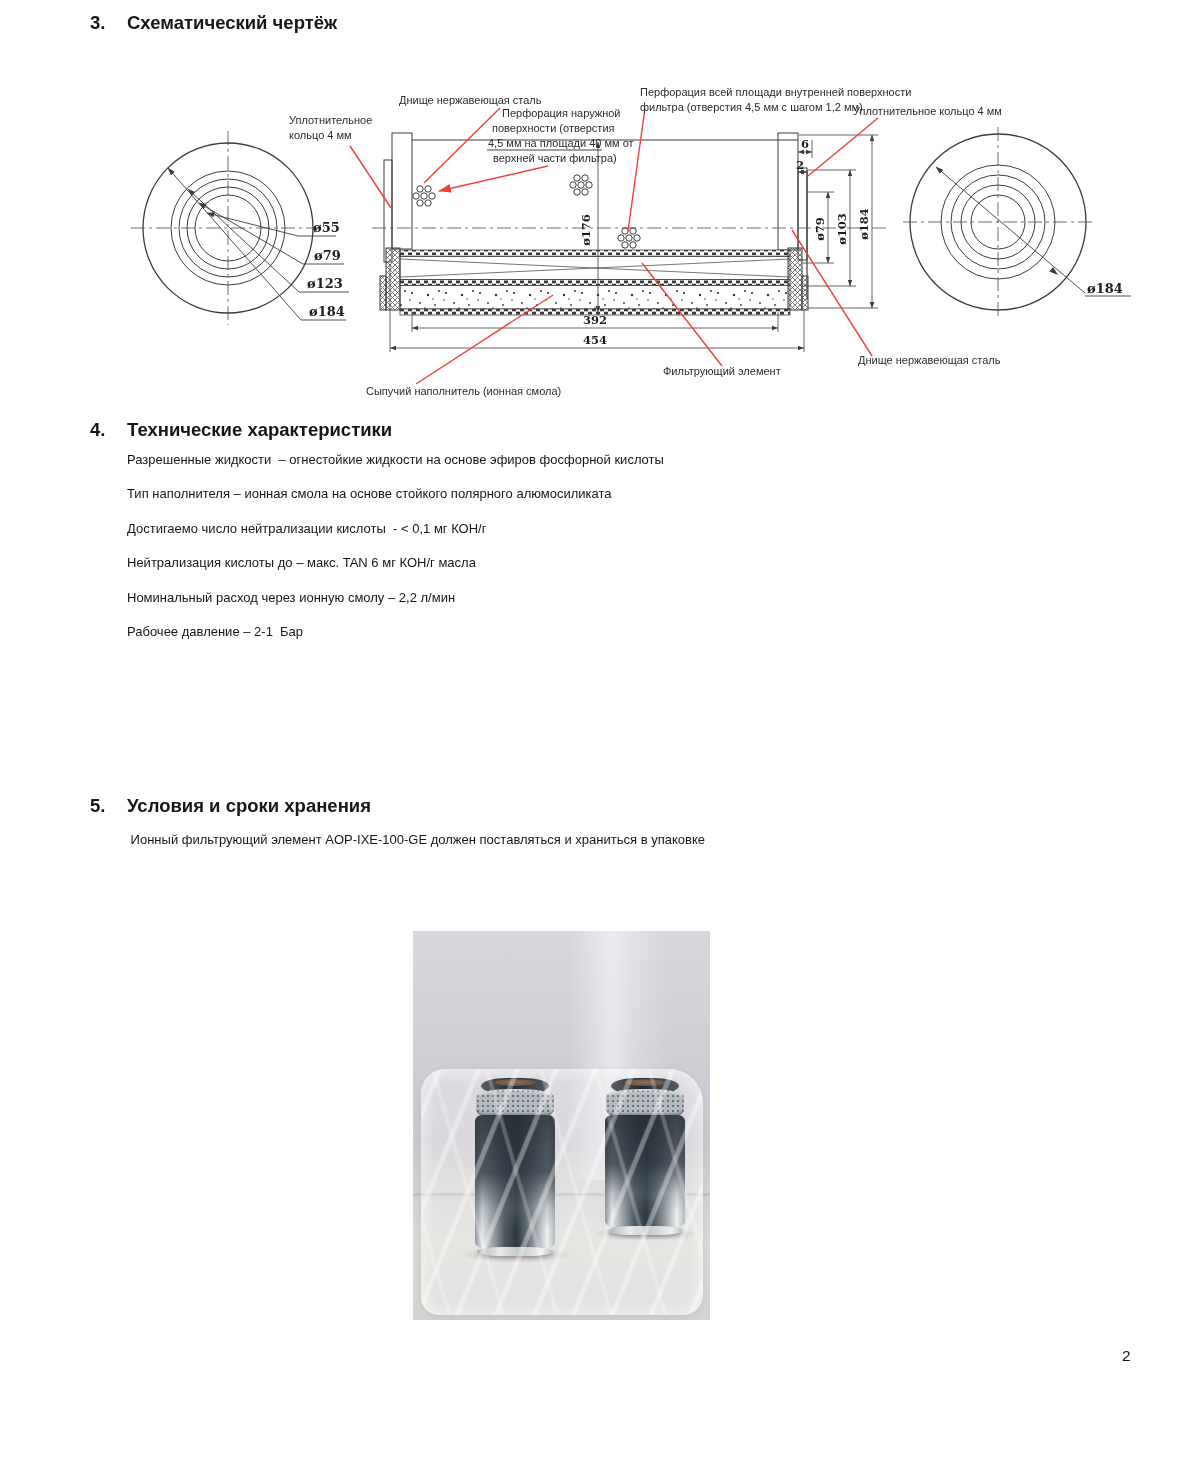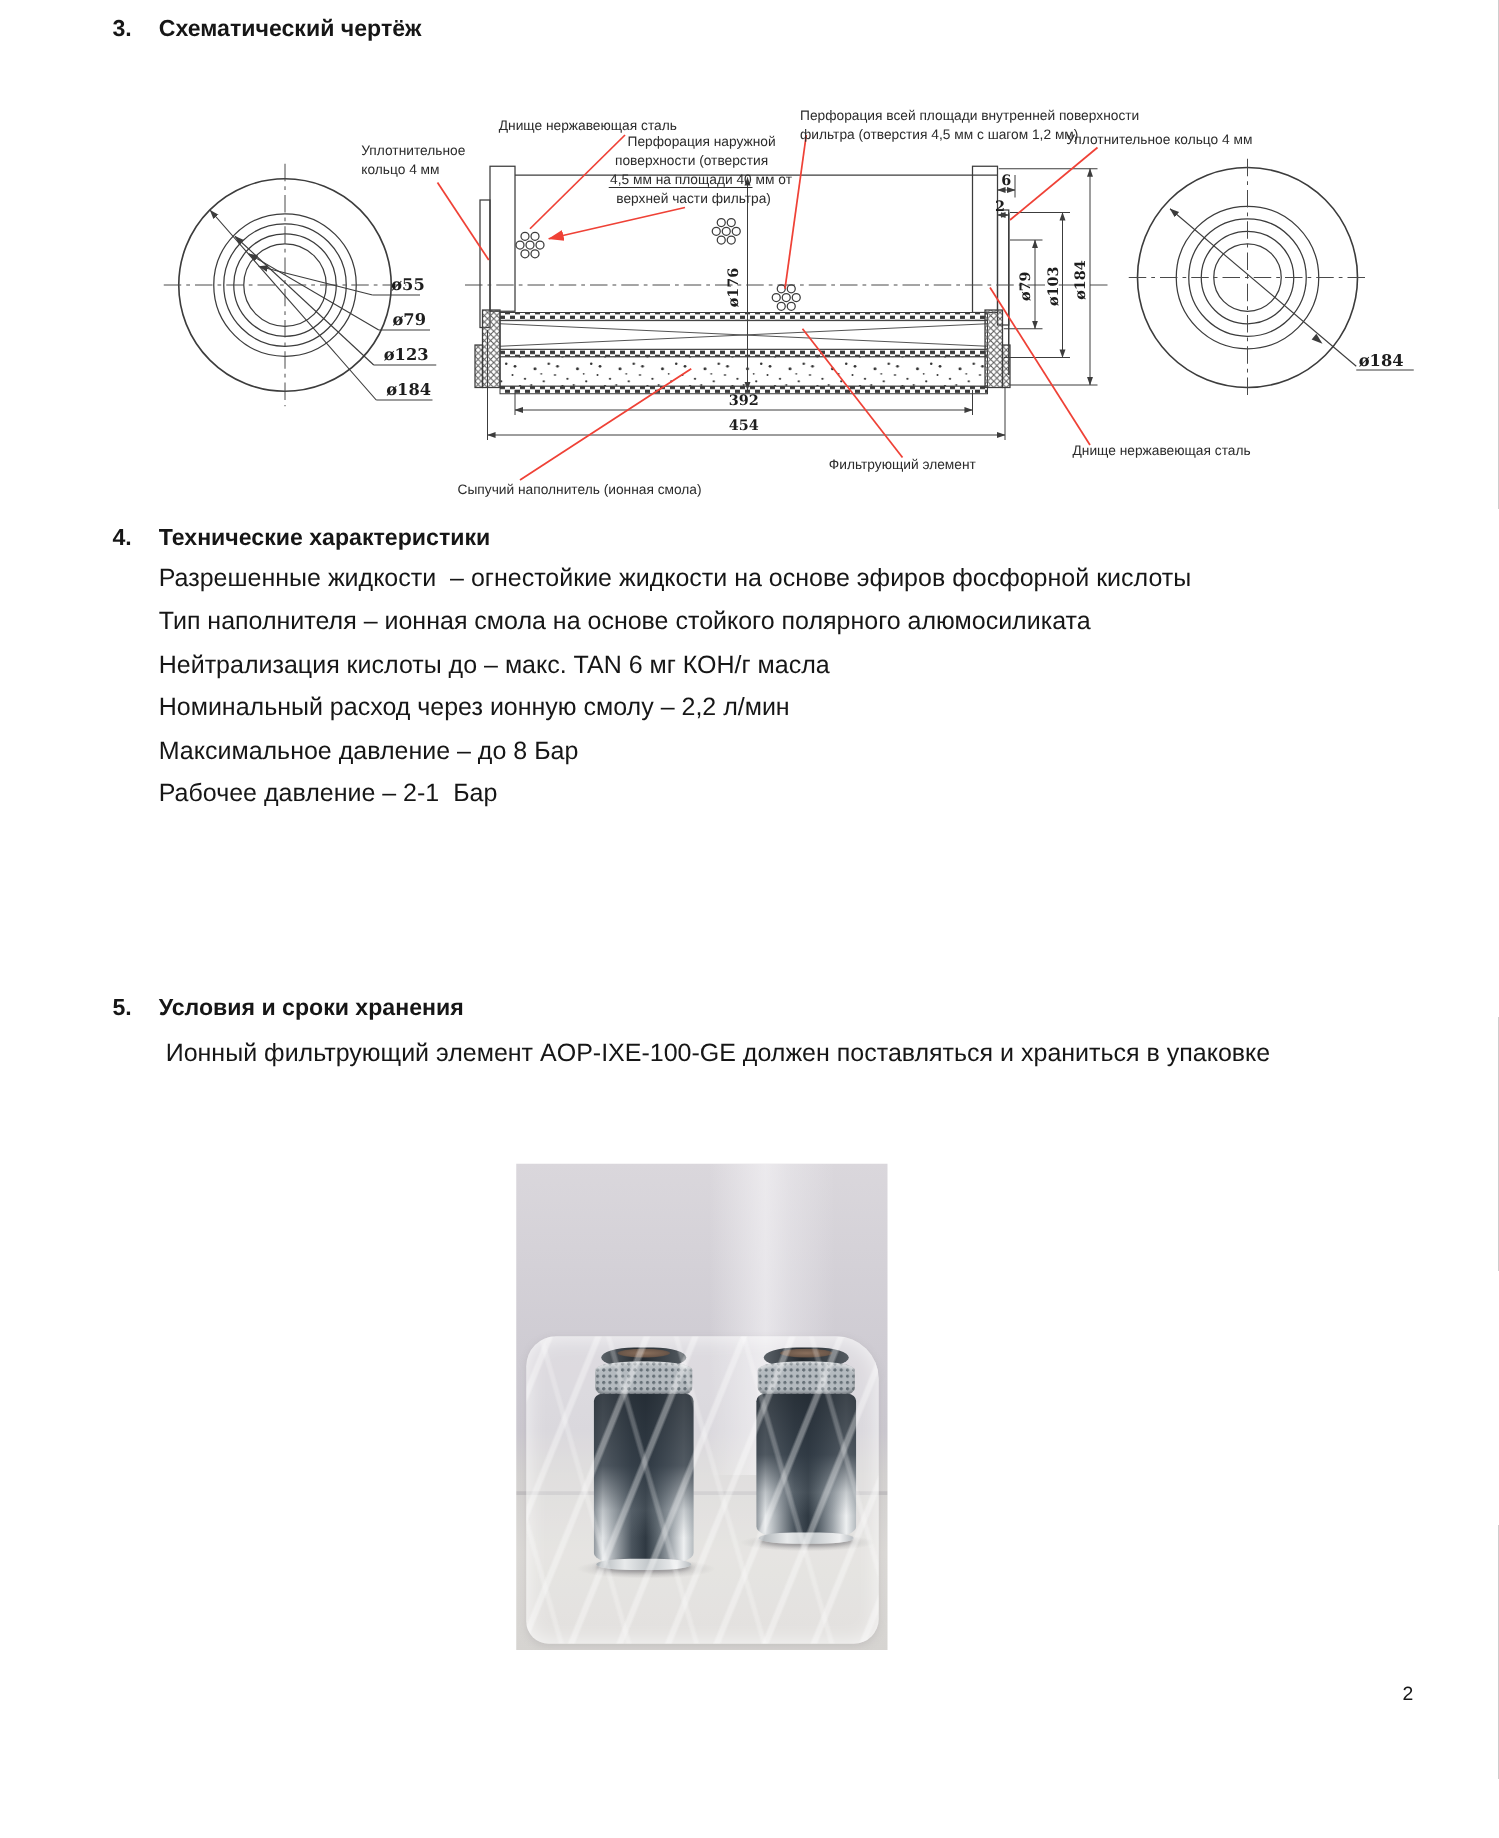--- a/index.html
+++ b/index.html
@@ -1,20 +1,20 @@
 <!DOCTYPE html>
 <html><head>
 <meta charset="utf-8">
 <style>
   html,body{margin:0;padding:0;background:#888;}
   .page{position:relative;width:1199px;height:1470px;background:#fff;margin:0 auto;
         font-family:"Liberation Sans",sans-serif;color:#161616;overflow:hidden;}
   .sec-head{position:absolute;left:90px;display:flex;font-weight:bold;font-size:18.5px;white-space:pre;}
   .sec-num{width:37px;flex:0 0 37px;}
-  .body-lines{position:absolute;left:127px;font-size:20px;}
+  .body-lines{position:absolute;left:127px;font-size:13px;}
   .body-lines>div{height:34.4px;white-space:pre;}
   .body-lines.para>div{height:37px;}
   .drawing{position:absolute;left:0;top:0;}
   .dashdot{stroke:#4a4a4a;stroke-width:0.8;stroke-dasharray:14 4 3 4;}
   .ann{font-family:"Liberation Sans",sans-serif;font-size:11px;fill:#2b2b2b;}
   .dim{font-family:"DejaVu Serif",serif;font-weight:bold;font-size:13px;fill:#1d1d1d;}
   .dimsm{font-family:"DejaVu Serif",serif;font-weight:bold;font-size:11.5px;fill:#1d1d1d;}
   .red{stroke:#ef4136;stroke-width:1.4;fill:none;}
   .page-num{position:absolute;left:1122px;top:1347px;font-size:15.5px;}
   
@@ -239,23 +239,23 @@
     <text class="ann" x="366" y="395">Сыпучий наполнитель (ионная смола)</text>
   </svg>
 
   <div class="sec-head" style="top:419px">
     <span class="sec-num">4.</span>
     <span>Технические характеристики</span>
   </div>
   <div class="body-lines" style="top:452px">
     <div>Разрешенные жидкости  – огнестойкие жидкости на основе эфиров фосфорной кислоты</div>
     <div>Тип наполнителя – ионная смола на основе стойкого полярного алюмосиликата</div>
+    <div>Достигаемо число нейтрализации кислоты  - &lt; 0,1 мг КОН/г</div>
     <div>Нейтрализация кислоты до – макс. TAN 6 мг КОН/г масла</div>
     <div>Номинальный расход через ионную смолу – 2,2 л/мин</div>
-    <div>Максимальное давление – до 8 Бар</div>
     <div>Рабочее давление – 2-1  Бар</div>
   </div>
 
   <div class="sec-head" style="top:795px">
     <span class="sec-num">5.</span>
     <span>Условия и сроки хранения</span>
   </div>
   <div class="body-lines para" style="top:832px">
     <div> Ионный фильтрующий элемент AOP-IXE-100-GE должен поставляться и храниться в упаковке</div>
   </div>

